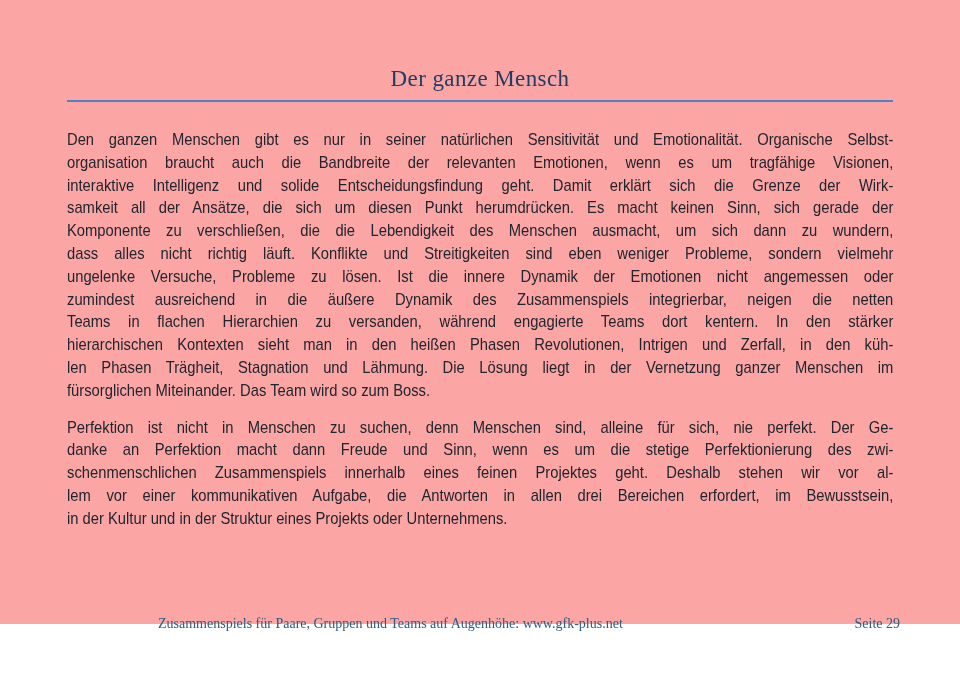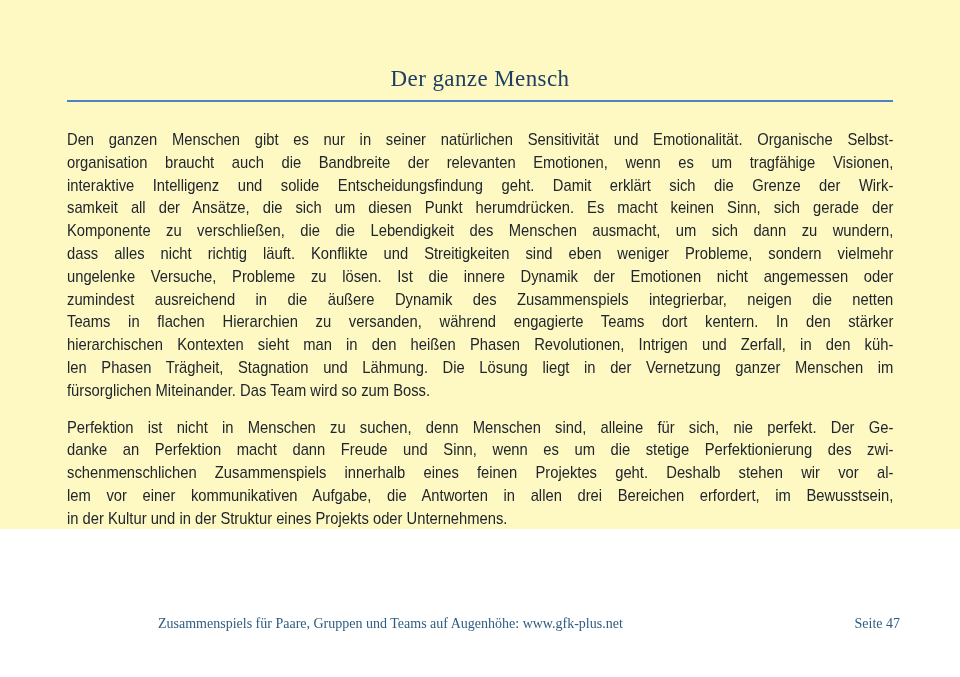--- a/index.html
+++ b/index.html
@@ -5,22 +5,22 @@
   html, body { margin: 0; padding: 0; }
   body {
     width: 960px; height: 677px;
     background: #ffffff;
     position: relative;
     overflow: hidden;
     font-family: "Liberation Sans", sans-serif;
   }
   .page {
     position: absolute; left: 0; top: 0;
-    width: 960px; height: 529px;
-    background: #fef9c3;
+    width: 960px; height: 624px;
+    background: #fca5a5;
   }
   .title {
     position: absolute; left: 0; top: 66px;
     width: 960px;
     text-align: center;
     font-family: "Liberation Serif", serif;
     font-size: 23px;
     letter-spacing: 0.4px;
     color: #1e3f63;
   }
@@ -90,15 +90,15 @@
         <div class="line">Perfektion ist nicht in Menschen zu suchen, denn Menschen sind, alleine für sich, nie perfekt. Der Ge-</div>
         <div class="line">danke an Perfektion macht dann Freude und Sinn, wenn es um die stetige Perfektionierung des zwi-</div>
         <div class="line">schenmenschlichen Zusammenspiels innerhalb eines feinen Projektes geht. Deshalb stehen wir vor al-</div>
         <div class="line">lem vor einer kommunikativen Aufgabe, die Antworten in allen drei Bereichen erfordert, im Bewusstsein,</div>
         <div class="line">in der Kultur und in der Struktur eines Projekts oder Unternehmens.</div>
       </div>
   </div>
 
   <div class="footer-left"><span>Zusammenspiels für Paare, Gruppen und Teams auf Augenhöhe: </span><span class="footer-url">www.gfk-plus.net</span></div>
 
-  <div class="footer-right">Seite 47</div>
+  <div class="footer-right">Seite 29</div>
 
 </div>
 
 </body></html>

